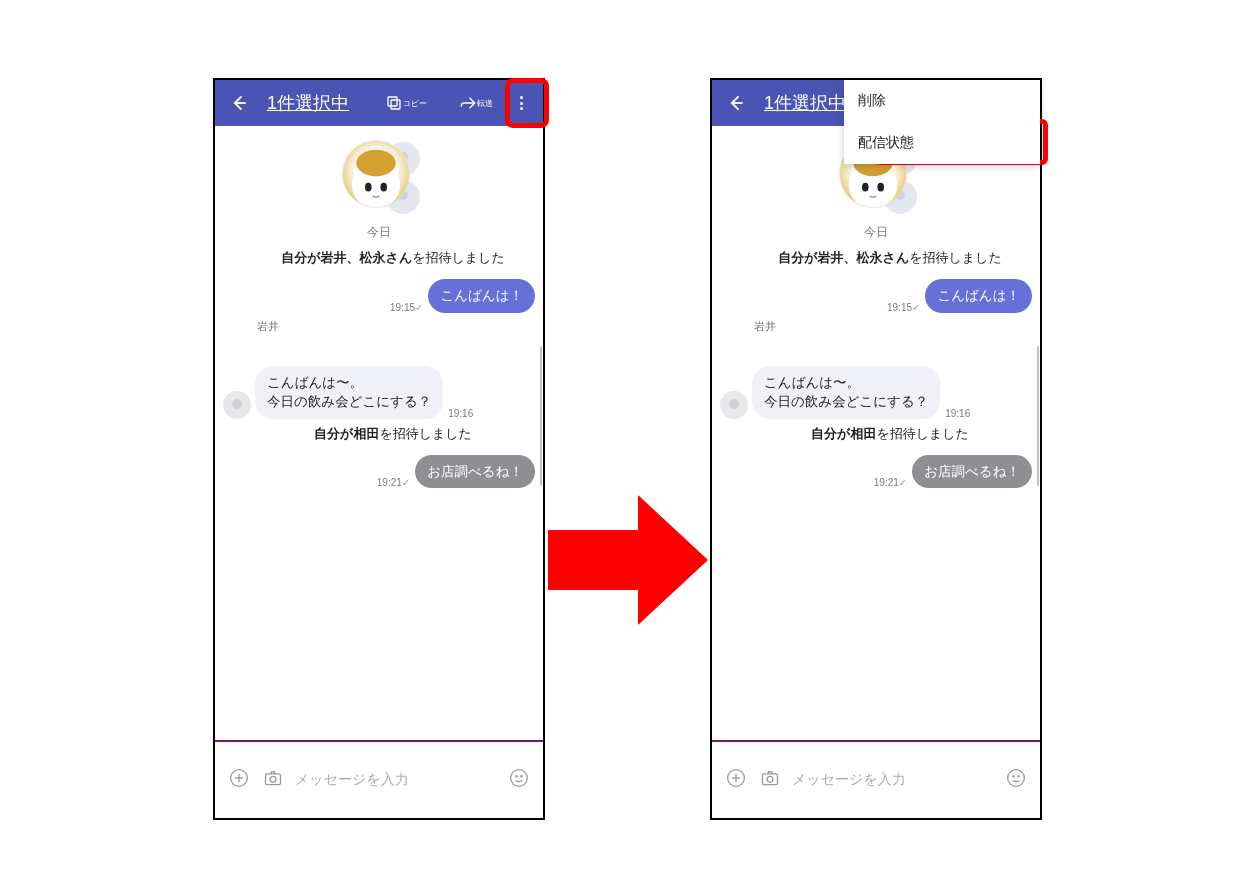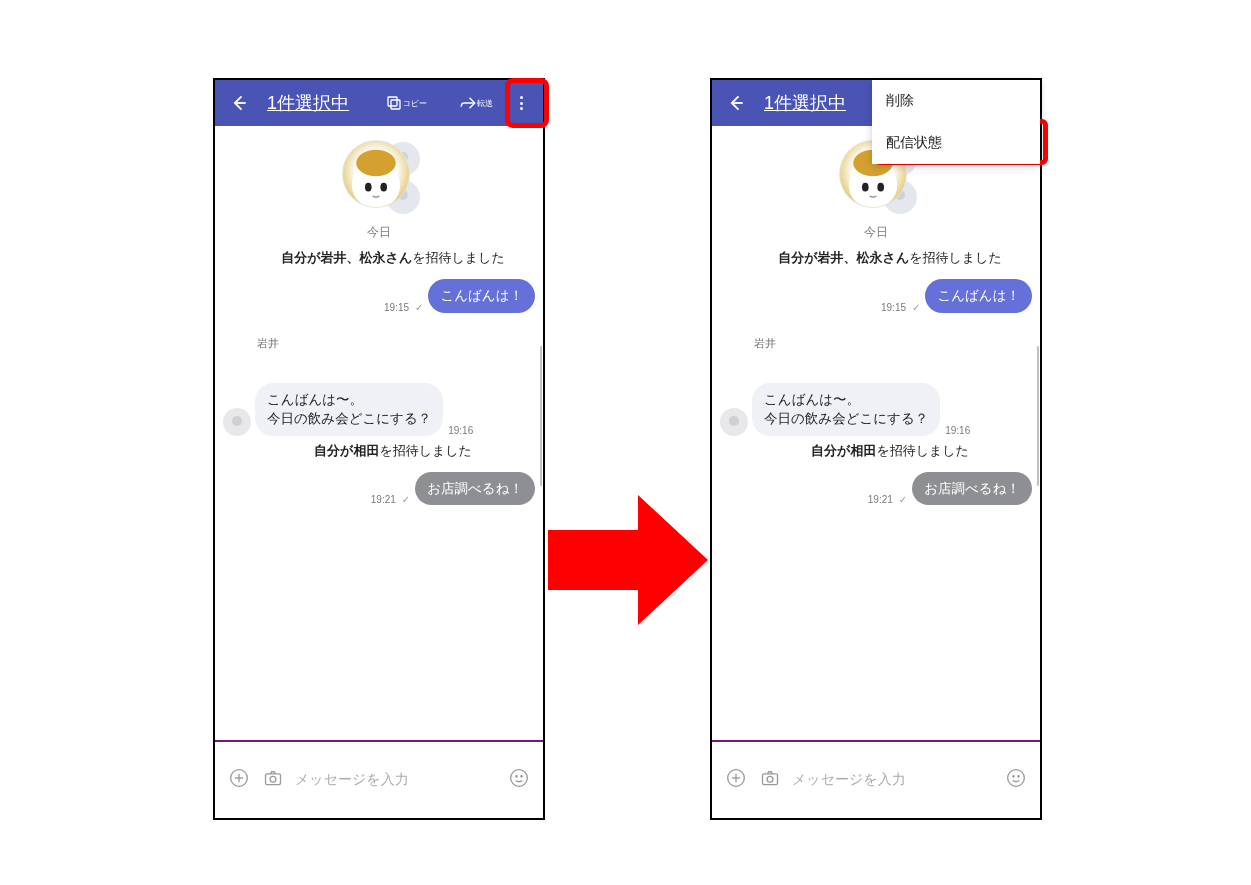--- a/index.html
+++ b/index.html
@@ -163,21 +163,21 @@
     left:50%; top:28%;
     width:10px; height:10px;
     border-radius:50%;
     background:#cfcfd4;
     transform:translateX(-50%);
   }
 
   .sender-name {
     font-size: 11px;
     color: #6e6e6e;
-    margin: 23px 0 1px 36px;
+    margin: 6px 0 1px 36px;
   }
 
   .bubble {
     padding: 7px 12px;
     border-radius: 18px;
     font-size: 13.5px;
     line-height: 1.45;
     max-width: 200px;
     word-wrap: break-word;
   }
@@ -195,21 +195,21 @@
     color: #fff;
   }
   .line2 { display: block; }
 
   .meta {
     font-size: 10px;
     color: #7a7a7a;
     margin: 0 5px;
     display: flex;
     align-items: center;
-    gap: 6px;
+    gap: 0;
   }
   .check { font-size: 10px; color: #9a9a9a; }
 
   .input-bar {
     height: 48px;
     border-top: 2px solid #701a75;
     display: flex;
     align-items: center;
     padding: 14px 12px;
     color: #9a9a9a;
@@ -228,21 +228,21 @@
   
 
   .hl1 { position:absolute; left:505px; top:78px; width:44px; height:50px; border:5px solid #ff0000; border-radius:8px; box-sizing:border-box; pointer-events:none;}
   .hl2 { position:absolute; left:874px; top:119px; width:174px; height:46px; border:5px solid #ff0000; border-radius:6px; box-sizing:border-box; pointer-events:none;}
 
   
   .dropdown {
     position: absolute;
     top: 0;
     right: 0;
-    width: 168px;
+    width: 196px;
     background: #fff;
     box-shadow: 0 2px 8px rgba(0,0,0,0.2);
     z-index: 5;
   }
   .dropdown .item {
     padding: 12px 14px;
     font-size: 14px;
     color: #222;
     cursor: pointer;
   }

